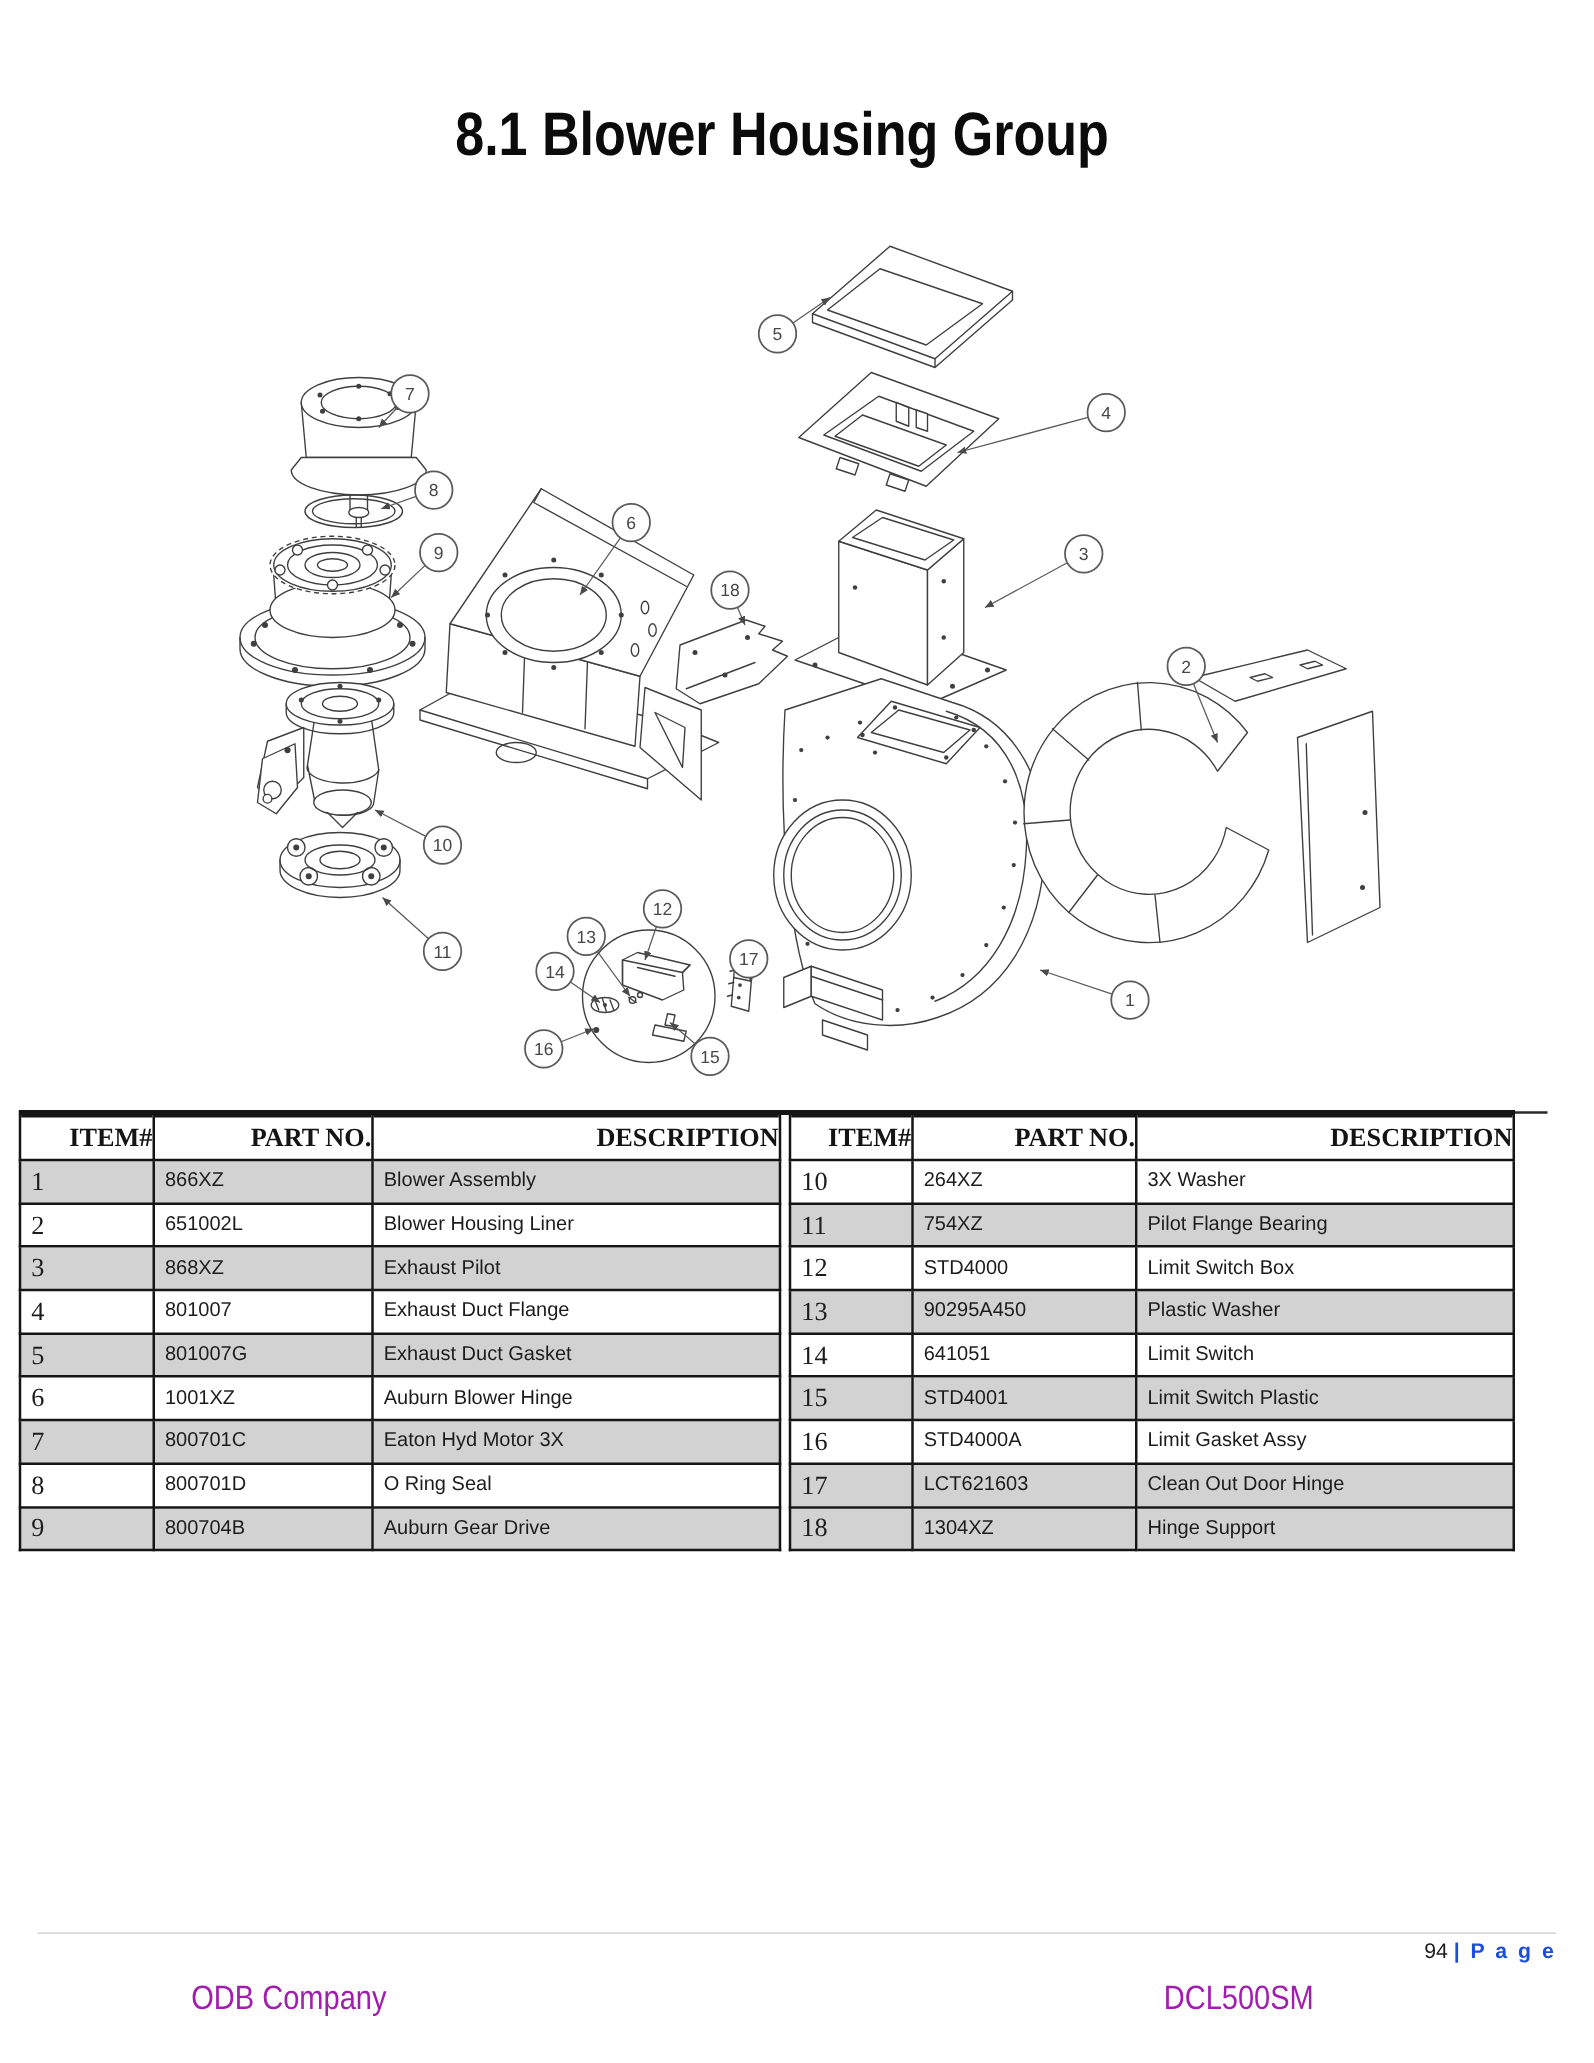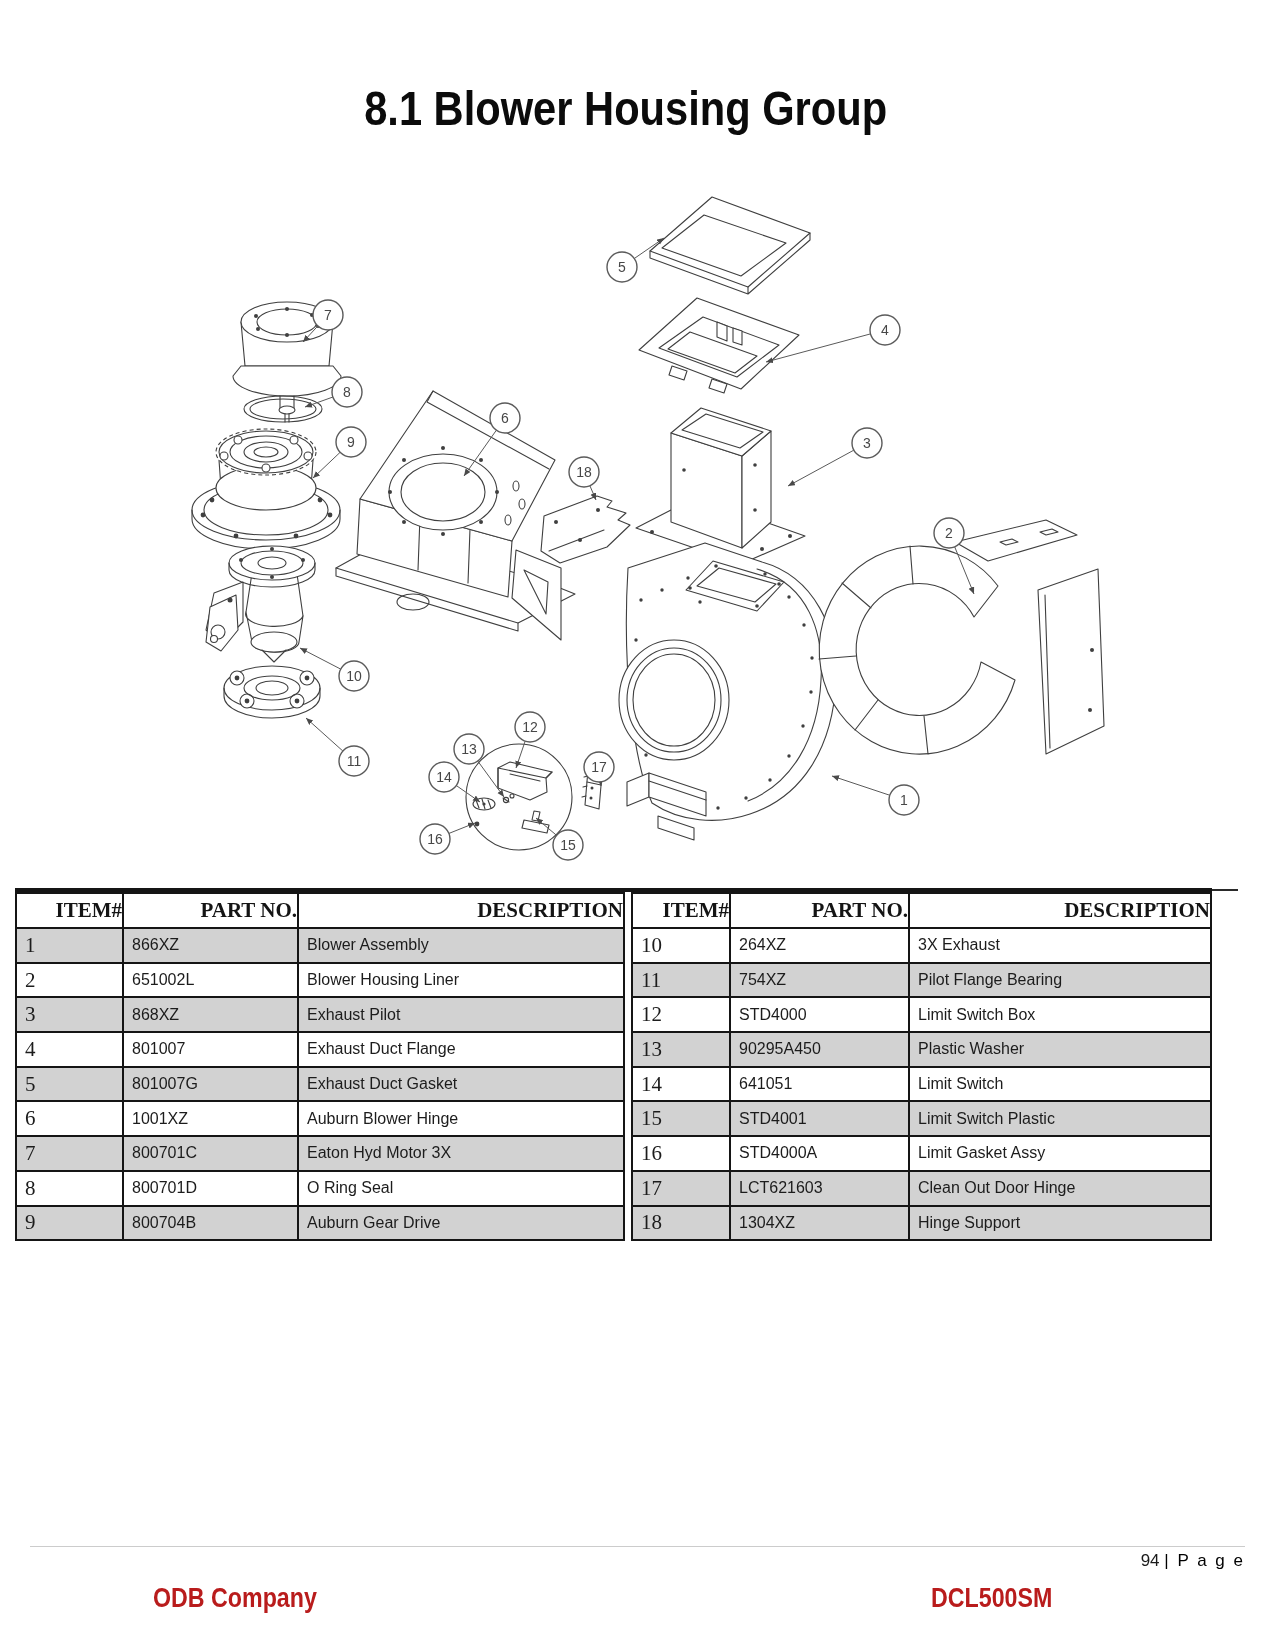--- a/index.html
+++ b/index.html
@@ -33,22 +33,22 @@
   table.parts td{
     border:2px solid #151515;height:32.7px;padding:0 0 0 8px;vertical-align:middle;
     white-space:nowrap;overflow:hidden;color:#1c1c1c;
   }
   table.parts tr.shaded td{background:#d2d2d2;}
   td.col-item{font-family:"Liberation Serif",serif;font-size:21px;}
   td.col-part,td.col-desc{font-family:"Liberation Sans",sans-serif;font-size:16px;}
   
   .foot-rule{position:absolute;top:1546px;left:30px;width:1215px;height:1px;background:#cccccc;}
   .page-num{position:absolute;top:1551px;right:30px;font-size:17px;color:#1a1a1a;white-space:pre;}
-  .page-num .gray{color:#000000;letter-spacing:2px;}
-  .brand{position:absolute;top:1583px;font-size:27px;font-weight:bold;color:#b91c1c;}
+  .page-num .gray{color:#1d4ed8;letter-spacing:2px;font-weight:bold;}
+  .brand{position:absolute;top:1583px;font-size:27px;font-weight:normal;color:#a21caf;}
   .brand span{display:inline-block;transform:scaleX(.86);transform-origin:left;white-space:nowrap;}
   .brand.right{left:918px;margin-left:13px;}
   .brand.left{left:153px;}
 </style>
 </head>
 <body>
 
 <div class="title-wrap">
   <span>8.1 Blower Housing Group</span>
 </div>
@@ -442,21 +442,21 @@
       <tr>
         <th>ITEM#</th>
         <th>PART NO.</th>
         <th>DESCRIPTION</th>
       </tr>
     </thead>
     <tbody>
         <tr>
           <td class="col-item">10</td>
           <td class="col-part">264XZ</td>
-          <td class="col-desc">3X Exhaust</td>
+          <td class="col-desc">3X Washer</td>
         </tr>
         <tr class="shaded">
           <td class="col-item">11</td>
           <td class="col-part">754XZ</td>
           <td class="col-desc">Pilot Flange Bearing</td>
         </tr>
         <tr>
           <td class="col-item">12</td>
           <td class="col-part">STD4000</td>
           <td class="col-desc">Limit Switch Box</td>

